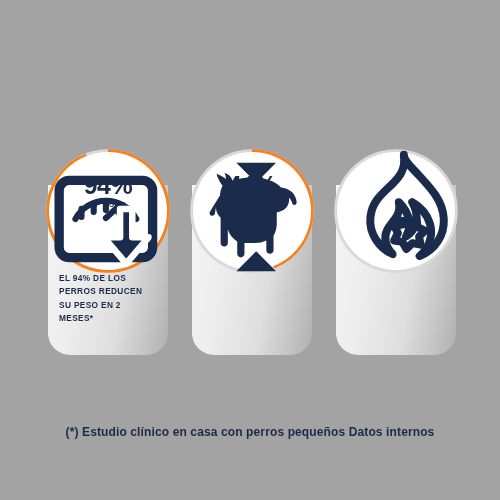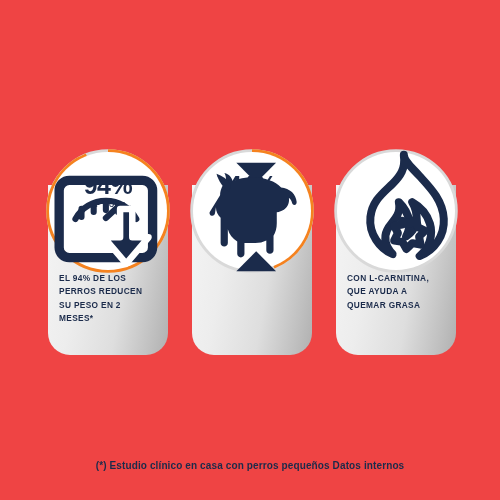--- a/index.html
+++ b/index.html
@@ -14,21 +14,21 @@
     font-family: "Liberation Sans", sans-serif;
     position: relative;
     overflow: hidden;
   }
 
   #infographic {
     position: absolute;
     left: 0; top: 0;
     width: 500px;
     height: 500px;
-    background: #ef4444;
+    background: #a3a3a3;
   }
 
   
   .cards-row {
     position: absolute;
     left: 48px;
     top: 185px;
     width: 410px;
     height: 170px;
     display: flex;
@@ -118,25 +118,24 @@
   .glyph.tall { margin-top: 9px; }
   .glyph.flame-pos { margin-top: 20px; }
 
   
   .footnote {
     position: absolute;
     left: 0;
     right: 0;
     top: 425px;
     text-align: center;
-    font-size: 10px;
+    font-size: 12px;
     font-weight: bold;
     color: #1b2b4b;
     letter-spacing: 0.12px;
-    margin-top: 35px;
   }
 </style>
 </head>
 <body>
 
 <div id="infographic">
 
   <div class="cards-row">
 
     <div class="card">
@@ -211,24 +210,19 @@
                        c-4 -4 -5 -9 -3 -13 c1.5 -3 4 -5 5.5 -8 c1 -2 1.3 -4.5 0.8 -7
                        c3 3 5 6.5 5.5 10 c0.4 3 -0.2 6 -1.6 8.5 c3 -2 5 -5 5.5 -8.5
                        c0.5 -3.5 -0.4 -7 -2.2 -10 c4.5 2.5 8 6.5 9.5 11.5 c2 6.5 -0.5 13.5 -5.5 17.5
                        c8 -3 13.5 -11 13 -20 c-0.5 -10 -7.5 -17 -13 -23 c-5 -5.5 -8.5 -8 -8.5 -11.5 z" fill="none" stroke="#1B2B4B" stroke-width="4.3" stroke-linejoin="round"></path>
               <path d="M32 37 l4.2 1.6 l3.6 -2.6 l0.6 4.4 l4 2 l-3.2 3.1 l0.8 4.4 l-4.4 -0.8
                        l-3.2 3.1 l-2.2 -3.9 l-4.4 -0.6 l2 -4 l-2 -4 l4.4 -0.6 z" fill="none" stroke="#1B2B4B" stroke-width="4.3" stroke-linejoin="round"></path>
             </svg>
           </div>
         </div>
       </div>
-      <div class="card-body">
-        <div class="card-text">CON L-CARNITINA,
-QUE AYUDA A
-QUEMAR GRASA</div>
-      </div>
     </div>
 
   </div>
 
   <div class="footnote">(*) Estudio clínico en casa con perros pequeños Datos internos</div>
 
 </div>
 
 </body></html>

